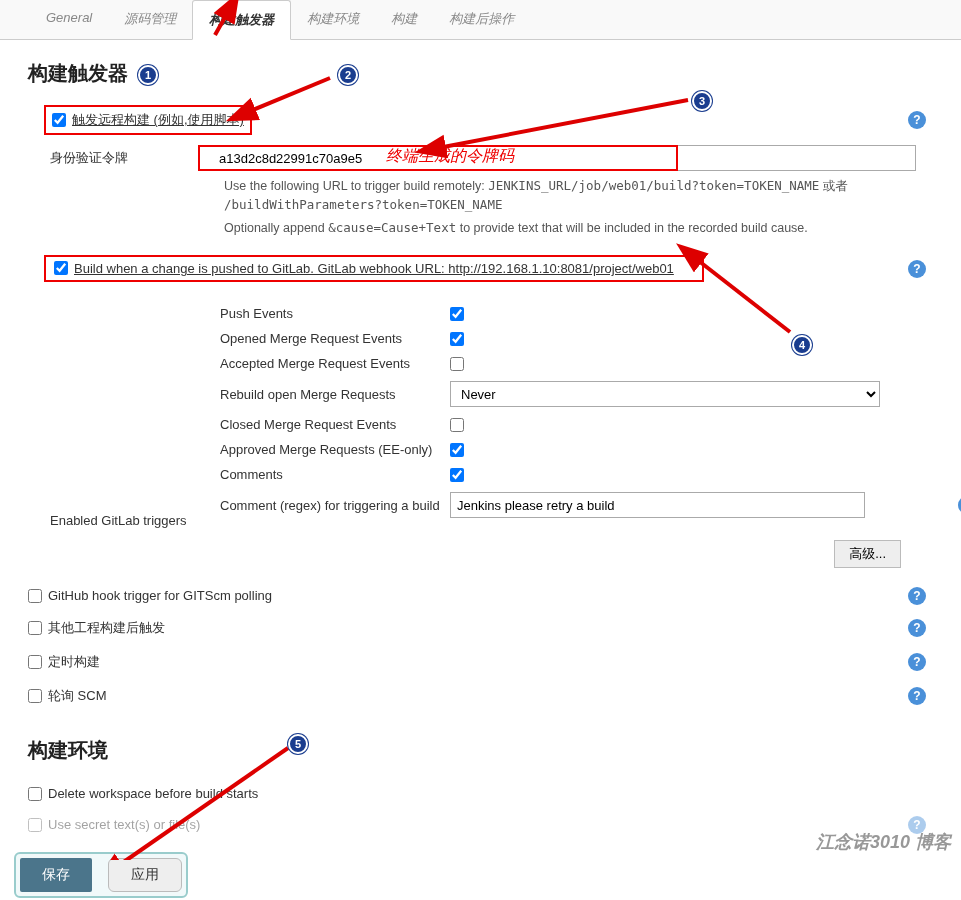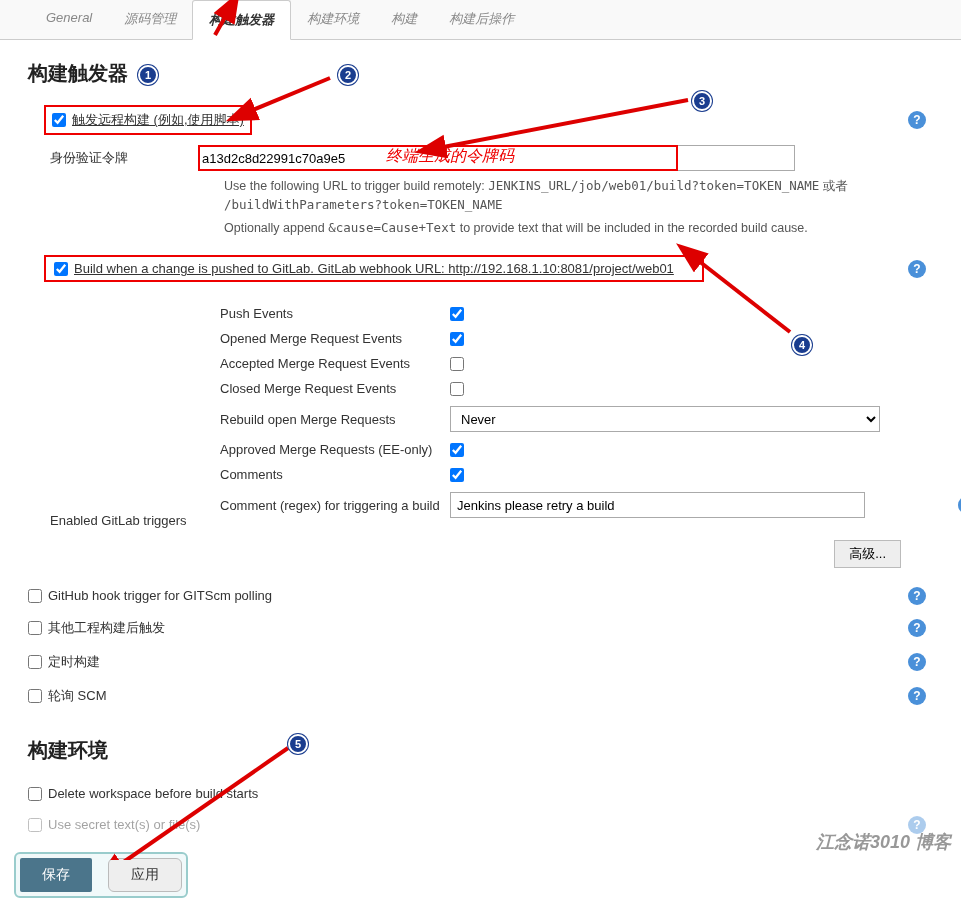--- a/index.html
+++ b/index.html
@@ -7,28 +7,28 @@
 .tabs { display: flex; border-bottom: 1px solid #ccc; background: #f9f9f9; padding-left: 30px; font-style: italic; }
 .tab { padding: 10px 16px; color: #888; cursor: pointer; }
 .tab.active { background: #fff; border: 1px solid #ccc; border-bottom: 1px solid #fff; margin-bottom: -1px; color: #333; font-weight: bold; border-radius: 3px 3px 0 0; }
 .content { padding: 10px 20px 20px 28px; }
 .section-title { font-size: 20px; font-weight: bold; margin: 10px 0 14px 0; color: #222; }
 .row { display: flex; align-items: flex-start; margin: 6px 0; position: relative; }
 .checkline { display: flex; align-items: center; padding: 4px 16px; position: relative; text-decoration: underline; }
 input[type=checkbox] { width: 14px; height: 14px; margin-right: 6px; flex-shrink: 0; }
 .redbox { border: 2px solid #e00; padding: 4px 6px; display: inline-flex; align-items: center; }
 .label-col { width: 170px; padding-left: 22px; padding-top: 4px; color: #333; flex-shrink: 0; }
-.input-text { border: 1px solid #aaa; padding: 4px 3px; font-size: 13px; width: 597px; height: 26px; }
+.input-text { border: 1px solid #aaa; padding: 4px 20px; font-size: 13px; width: 718px; height: 26px; }
 .token-input-wrap { position: relative; display: inline-block; }
 .token-overlay-box { border: 2px solid #e00; position: absolute; left: 0; top: 0; height: 26px; width: 480px; pointer-events: none; }
 .token-anno { position: absolute; left: 188px; top: 1px; color: #e00; font-style: italic; font-size: 16px; font-family: KaiTi, serif; pointer-events: none; }
 .help-text { color: #555; font-size: 12.5px; margin-left: 196px; margin-top: 4px; line-height: 1.5; width: 700px; }
 .mono { font-family: monospace; }
 .help-icon { width: 18px; height: 18px; border-radius: 50%; background: #4a90d9; color: #fff; font-size: 12px; font-weight: bold; display: inline-flex; align-items: center; justify-content: center; position: absolute; right: 15px; cursor: pointer; }
-.long-check { border: 2px solid #e00; padding: 4px 8px; display: flex; align-items: center; width: 660px; }
+.long-check { border: 2px solid #e00; padding: 4px 8px; display: flex; width: 660px; }
 .triggers { margin-left: 22px; }
 .trig-label { width: 170px; padding-top: 4px; color: #333; flex-shrink: 0; }
 .trig-item { display: flex; align-items: center; margin: 10px 0; }
 .trig-name { width: 230px; color: #333; }
 .select-input { border: 1px solid #aaa; padding: 3px 6px; font-size: 13px; width: 430px; height: 26px; background: #fff; }
 .comment-input { border: 1px solid #aaa; padding: 4px 6px; font-size: 13px; width: 415px; height: 26px; }
 .adv-btn { background: #eee; border: 1px solid #bbb; padding: 4px 14px; font-size: 13px; cursor: pointer; margin-left: auto; display: block; }
 .adv-row { display: flex; justify-content: flex-end; padding-right: 40px; margin: 12px 0; }
 .simple-check { display: flex; align-items: center; padding: 8px 0; position: relative; }
 .footer-btns { position: fixed; bottom: 2px; left: 14px; display: flex; gap: 16px; border: 2px solid #9cc; border-radius: 6px; padding: 4px; background: rgba(240,248,250,0.9); }
@@ -95,27 +95,27 @@
         </div>
       <div class="trig-item">
           <span class="trig-name">Opened Merge Request Events</span>
           <input type="checkbox" checked="" style="">
         </div>
       <div class="trig-item">
           <span class="trig-name">Accepted Merge Request Events</span>
           <input type="checkbox" style="">
         </div>
       <div class="trig-item">
+          <span class="trig-name">Rebuild open Merge Requests</span>
+        <select class="select-input"><option>Never</option></select>
+      </div>
+      <div class="trig-item">
           <span class="trig-name">Closed Merge Request Events</span>
           <input type="checkbox" style="">
         </div>
-      <div class="trig-item">
-          <span class="trig-name">Rebuild open Merge Requests</span>
-        <select class="select-input"><option>Never</option></select>
-      </div>
       <div class="trig-item">
           <span class="trig-name">Approved Merge Requests (EE-only)</span>
           <input type="checkbox" checked="" style="">
         </div>
       <div class="trig-item">
           <span class="trig-name">Comments</span>
           <input type="checkbox" checked="" style="">
         </div>
       <div class="trig-item" style="position:relative;">
         <span class="trig-name">Comment (regex) for triggering a build</span>

